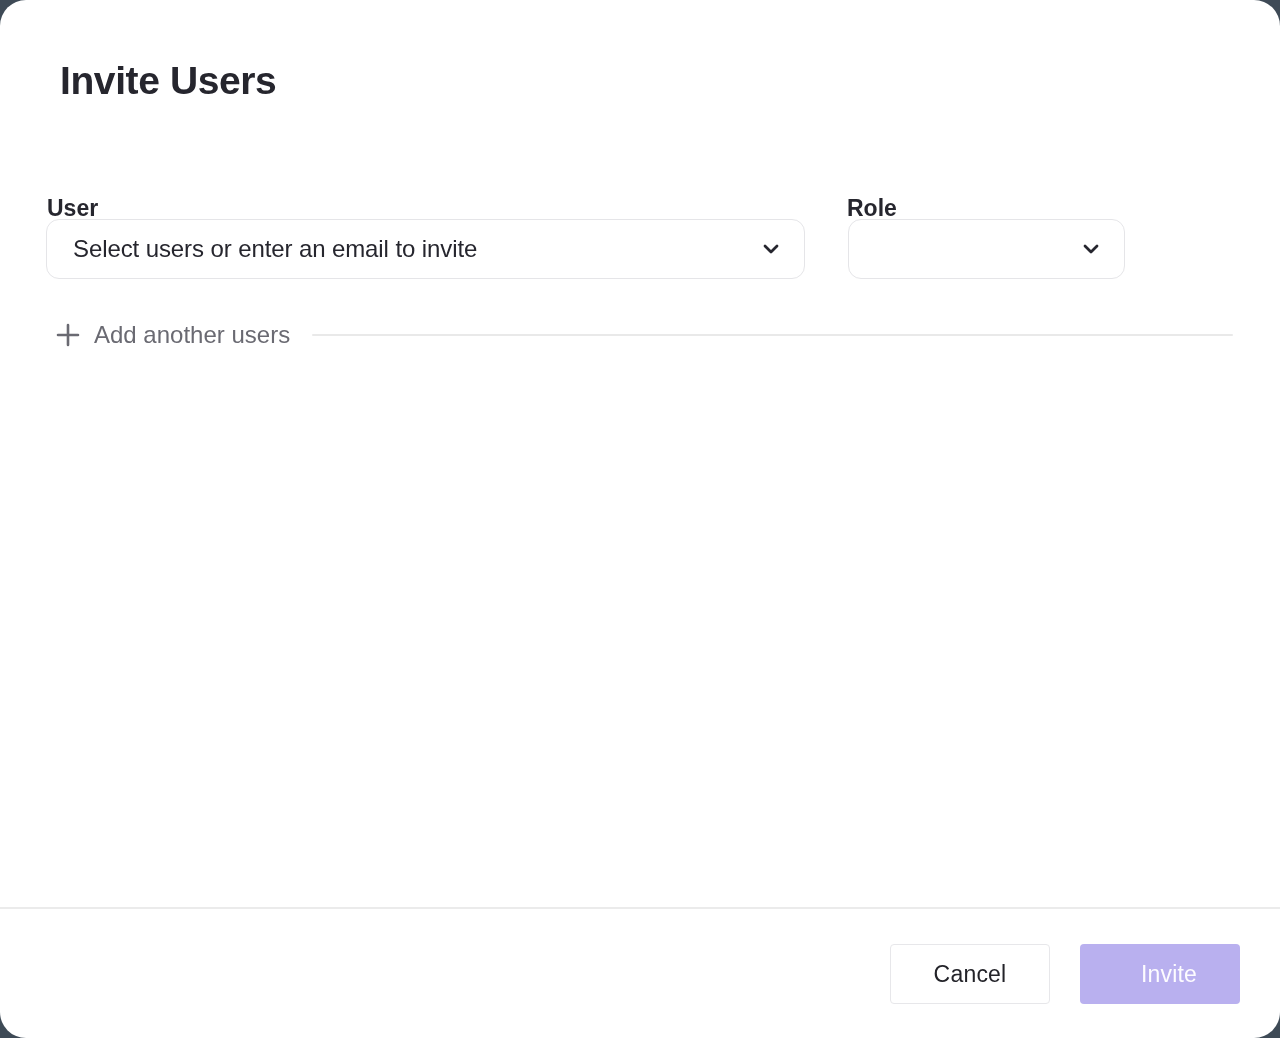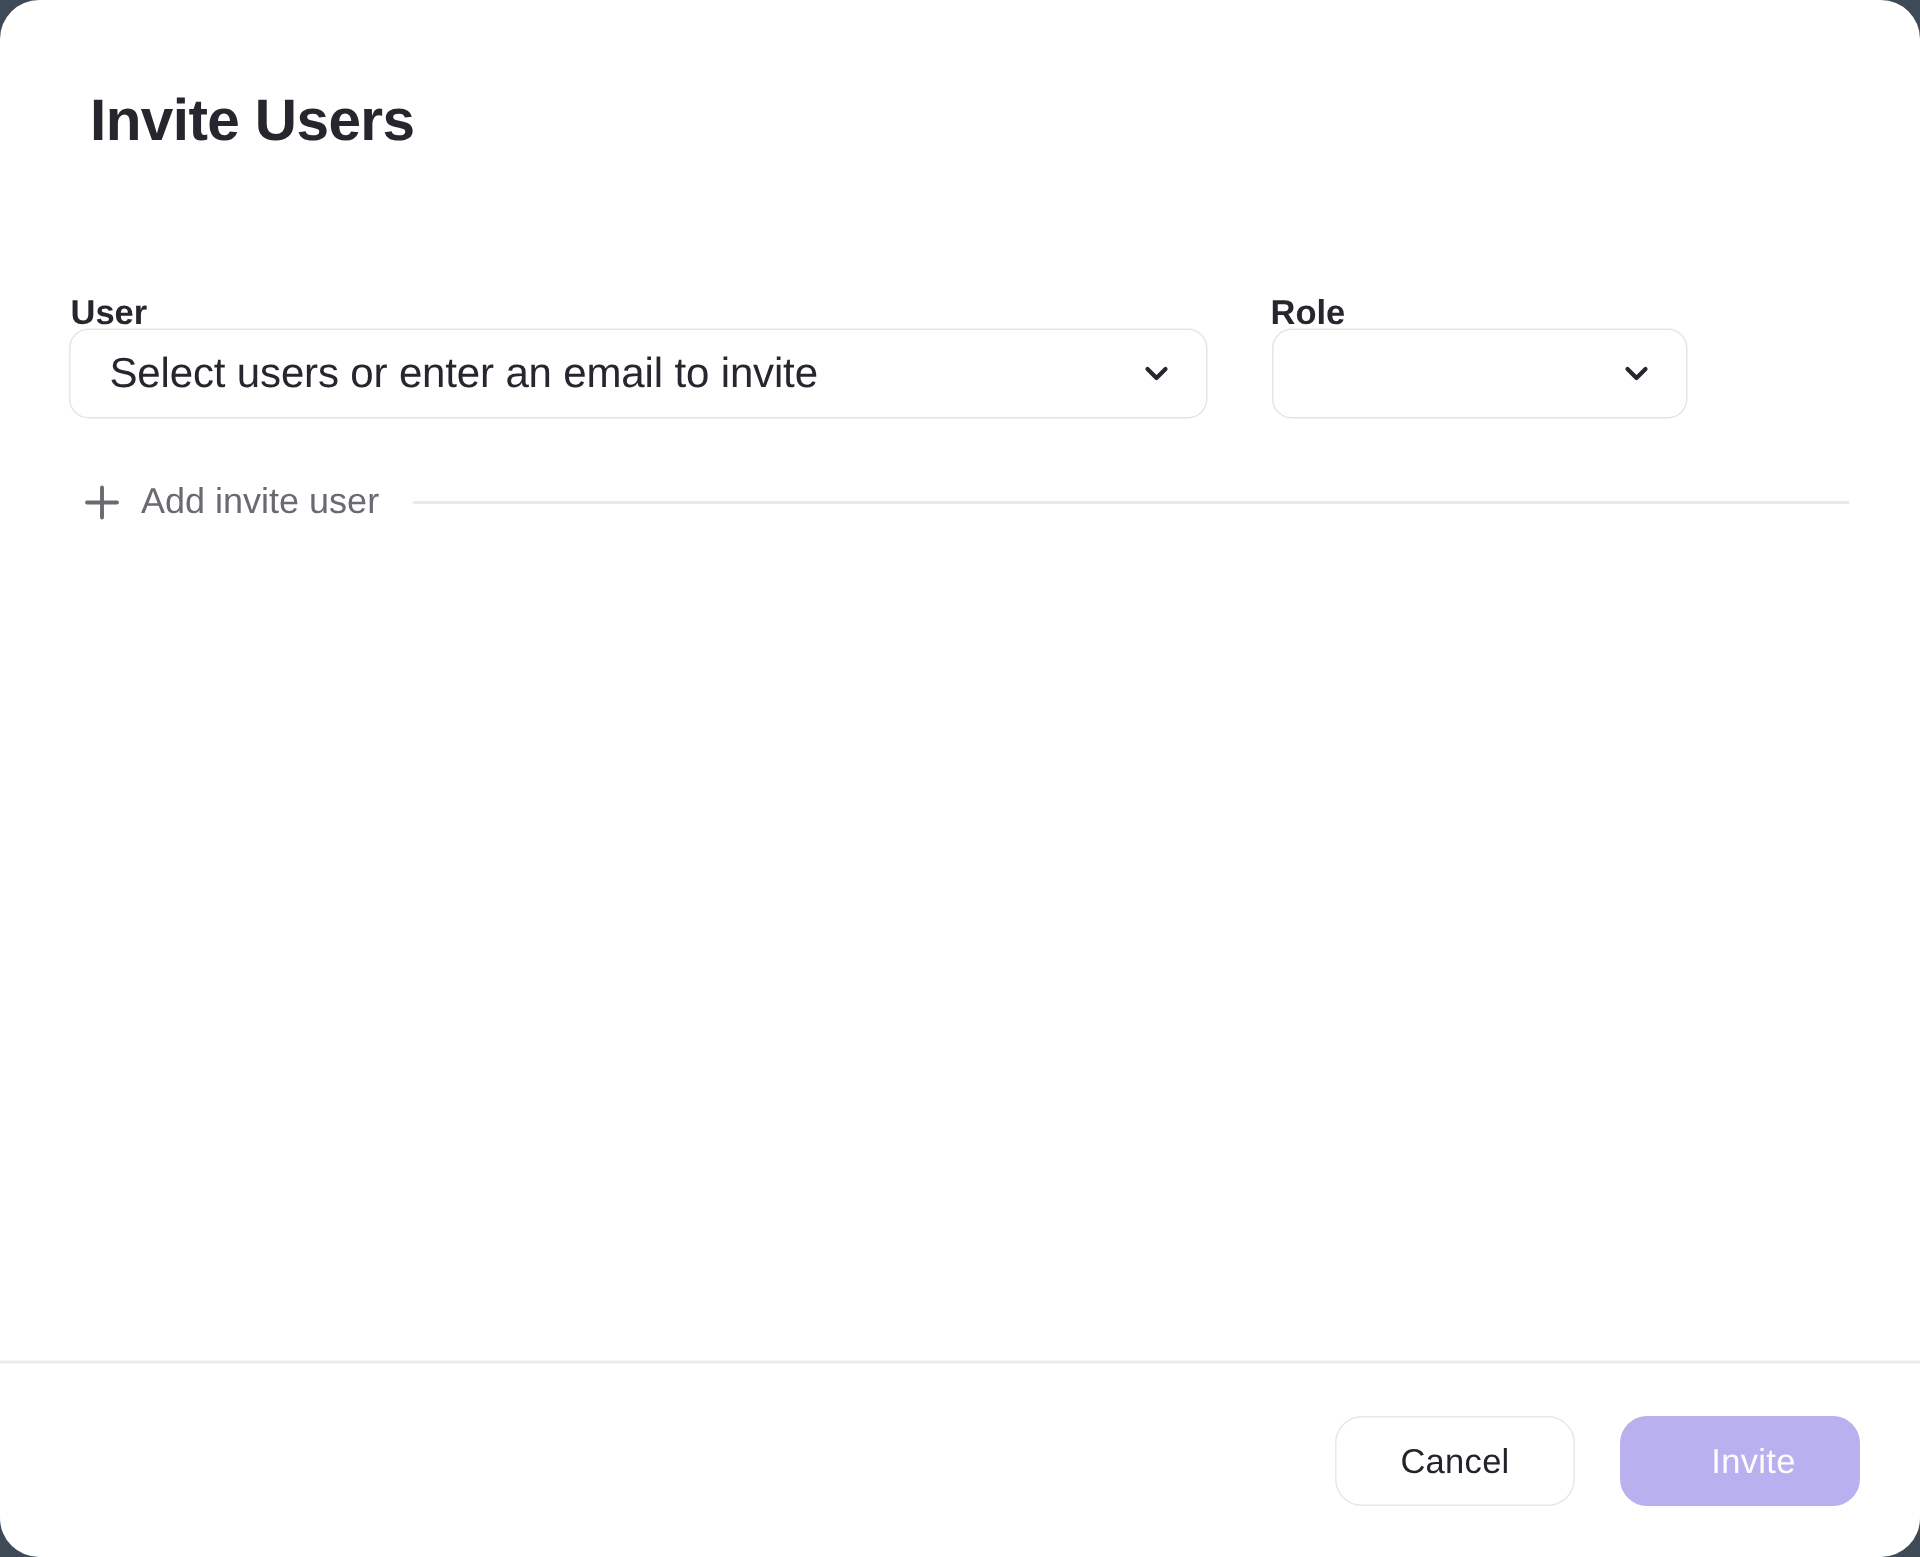--- a/index.html
+++ b/index.html
@@ -48,21 +48,21 @@
     border-radius: 13px;
     display: flex;
     align-items: center;
     padding: 0 22px 0 26px;
     cursor: pointer;
   }
   .select-user { left: 46px; width: 759px; }
   .select-role { left: 848px; width: 277px; }
   .select-text {
     flex: 1;
-    font-size: 28px;
+    font-size: 24px;
     color: #26262e;
     white-space: nowrap;
     overflow: hidden;
     letter-spacing: -0.1px;
   }
   .chevron {
     width: 22px;
     height: 22px;
     flex: 0 0 auto;
     display: flex;
@@ -111,21 +111,21 @@
     right: 0;
     top: 907px;
     height: 2px;
     background: #ebebeb;
   }
   .btn {
     position: absolute;
     top: 944px;
     width: 160px;
     height: 60px;
-    border-radius: 18px;
+    border-radius: 4px;
     font-family: inherit;
     font-size: 23px;
     font-weight: 500;
     display: flex;
     align-items: center;
     justify-content: center;
     cursor: pointer;
     letter-spacing: 0.2px;
   }
   .btn-cancel {
@@ -169,21 +169,21 @@
     </span>
   </div>
 
   <div class="add-row">
     <button class="add-user-btn">
       <span class="plus-icon">
         <svg width="28" height="28" viewBox="0 0 28 28" fill="none">
           <path d="M14 4v20M4 14h20" stroke="#6a6a72" stroke-width="2.6" stroke-linecap="round"></path>
         </svg>
       </span>
-      <span>Add invite user</span>
+      <span>Add another users</span>
     </button>
     <div class="add-rule"></div>
   </div>
 
   <div class="footer-divider"></div>
 
   <button class="btn btn-cancel">Cancel</button>
   <button class="btn btn-invite">Invite</button>
 
 </div>

